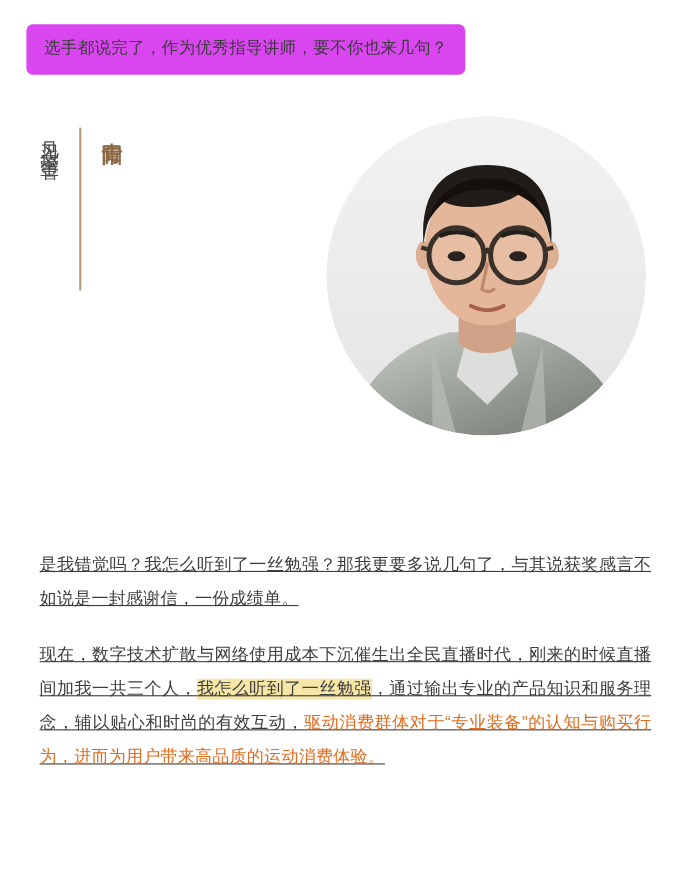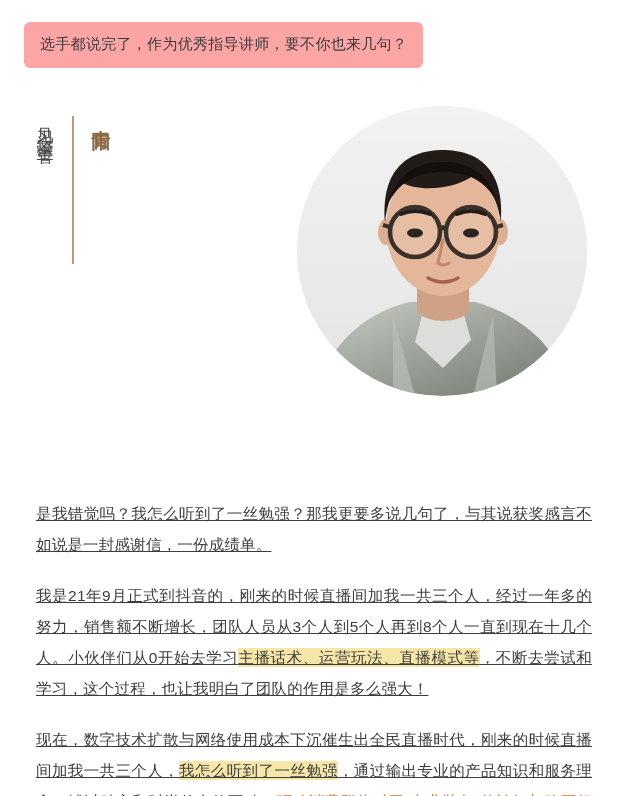--- a/index.html
+++ b/index.html
@@ -20,21 +20,21 @@
     height: 796px;
     box-sizing: border-box;
   }
 
   
   .bubble-wrap {
     padding: 22px 24px 0 24px;
   }
   .bubble {
     display: inline-block;
-    background: #fca5a5;
+    background: #d946ef;
     color: #3c3c3c;
     font-size: 15px;
     line-height: 1.5;
     padding: 11px 16px 12px 16px;
     border-radius: 6px;
     letter-spacing: 0.3px;
   }
 
   
   .intro {
@@ -186,17 +186,16 @@
           <path d="M146 134 L141 157 Q146 161 152 157" stroke="#c2886b" stroke-width="3" fill="none" stroke-linecap="round"></path>
 
           <path d="M131 172 Q146 180 161 172" stroke="#a8614f" stroke-width="3.5" fill="none" stroke-linecap="round"></path>
         </g>
       </svg>
     </div>
   </div>
 
   <div class="body-text">
     <p>是我错觉吗？我怎么听到了一丝勉强？那我更要多说几句了，与其说获奖感言不如说是一封感谢信，一份成绩单。</p>
-    <p><span>我是21年9月正式到抖音的，刚来的时候直播间加我一共三个人，经过一年多的努力，销售额不断增长，团队人员从3个人到5个人再到8个人一直到现在十几个人。小伙伴们从0开始去学习</span><span class="hl">主播话术、运营玩法、直播模式等</span><span>，不断去尝试和学习，这个过程，也让我明白了团队的作用是多么强大！</span></p>
     <p><span>现在，数字技术扩散与网络使用成本下沉催生出全民直播时代，刚来的时候直播间加我一共三个人，</span><span class="hl">我怎么听到了一丝勉强</span><span>，通过输出专业的产品知识和服务理念，辅以贴心和时尚的有效互动，</span><span class="hl-orange">驱动消费群体对于“专业装备”的认知与购买行为，进而为用户带来高品质的运动消费体验。</span></p>
   </div>
 
 </div>
 
 </body></html>

